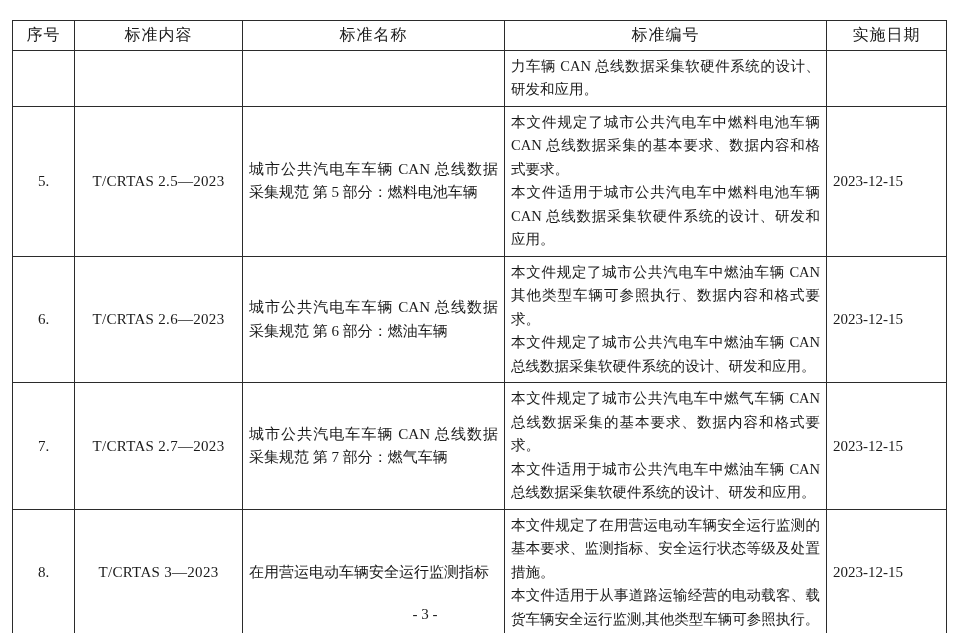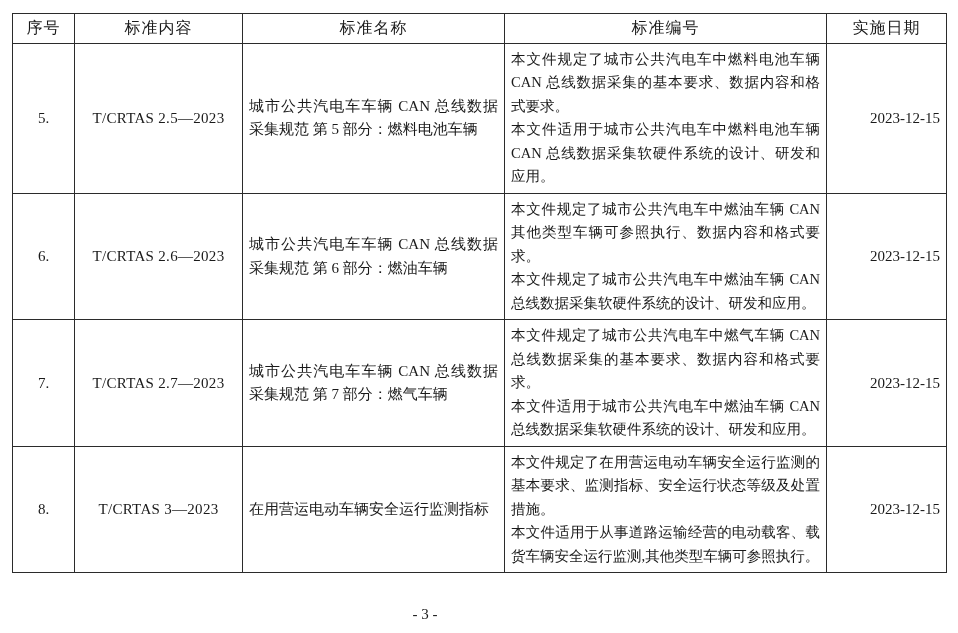--- a/index.html
+++ b/index.html
@@ -13,21 +13,21 @@
     font-family: "Liberation Serif", "DejaVu Serif", serif;
     color: #1a1a1a;
     position: relative;
     overflow: hidden;
   }
   .page {
     width: 850px;
     height: 633px;
     position: relative;
     box-sizing: border-box;
-    padding: 13px 12px 0 12px;
+    padding: 20px 12px 0 12px;
   }
   table.std-table {
     border-collapse: collapse;
     width: 934px;
     margin: 0 auto;
     table-layout: fixed;
   }
   table.std-table th,
   table.std-table td {
     border: 1px solid #2b2b2b;
@@ -67,21 +67,21 @@
     padding: 6px 8px;
   }
   td.cell-content {
     font-size: 14.5px;
     line-height: 1.62;
     text-align: justify;
     padding: 6px 8px;
     vertical-align: middle;
   }
   td.cell-date {
-    text-align: right;
+    text-align: left;
     font-size: 15px;
     font-family: "Liberation Serif", serif;
   }
   .content-para {
     margin: 0;
   }
   .content-para + .content-para {
     margin-top: 0;
   }
   .footer {
@@ -121,20 +121,29 @@
       <tr>
         <th>序号</th>
         <th>标准内容</th>
         <th>标准名称</th>
         <th>标准编号</th>
         <th>实施日期</th>
       </tr>
     </thead>
     <tbody>
 
+      <tr class="continuation">
+        <td class="cell-no"></td>
+        <td class="cell-code"></td>
+        <td class="cell-name"></td>
+        <td class="cell-content">
+          <p class="content-para">力车辆 CAN 总线数据采集软硬件系统的设计、研发和应用。</p>
+        </td>
+        <td class="cell-date"></td>
+      </tr>
 
       <tr>
         <td class="cell-no">5.</td>
         <td class="cell-code">T/CRTAS 2.5—2023</td>
         <td class="cell-name">城市公共汽电车车辆 CAN 总线数据采集规范 第 5 部分：燃料电池车辆</td>
         <td class="cell-content">
           <p class="content-para">本文件规定了城市公共汽电车中燃料电池车辆 CAN 总线数据采集的基本要求、数据内容和格式要求。</p>
           <p class="content-para">本文件适用于城市公共汽电车中燃料电池车辆 CAN 总线数据采集软硬件系统的设计、研发和应用。</p>
         </td>
         <td class="cell-date">2023-12-15</td>

